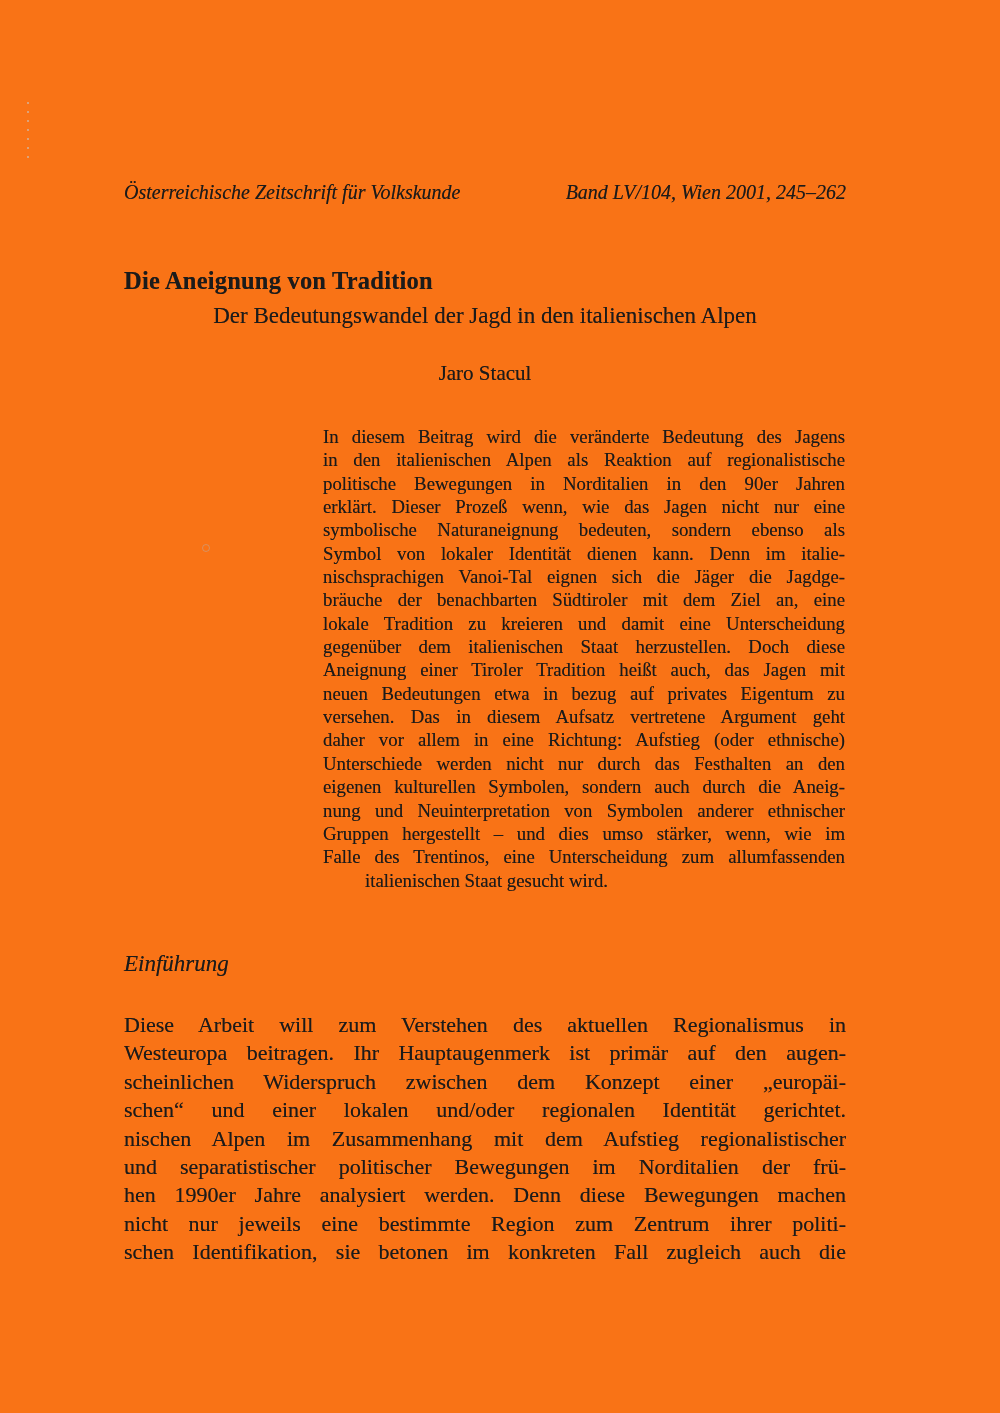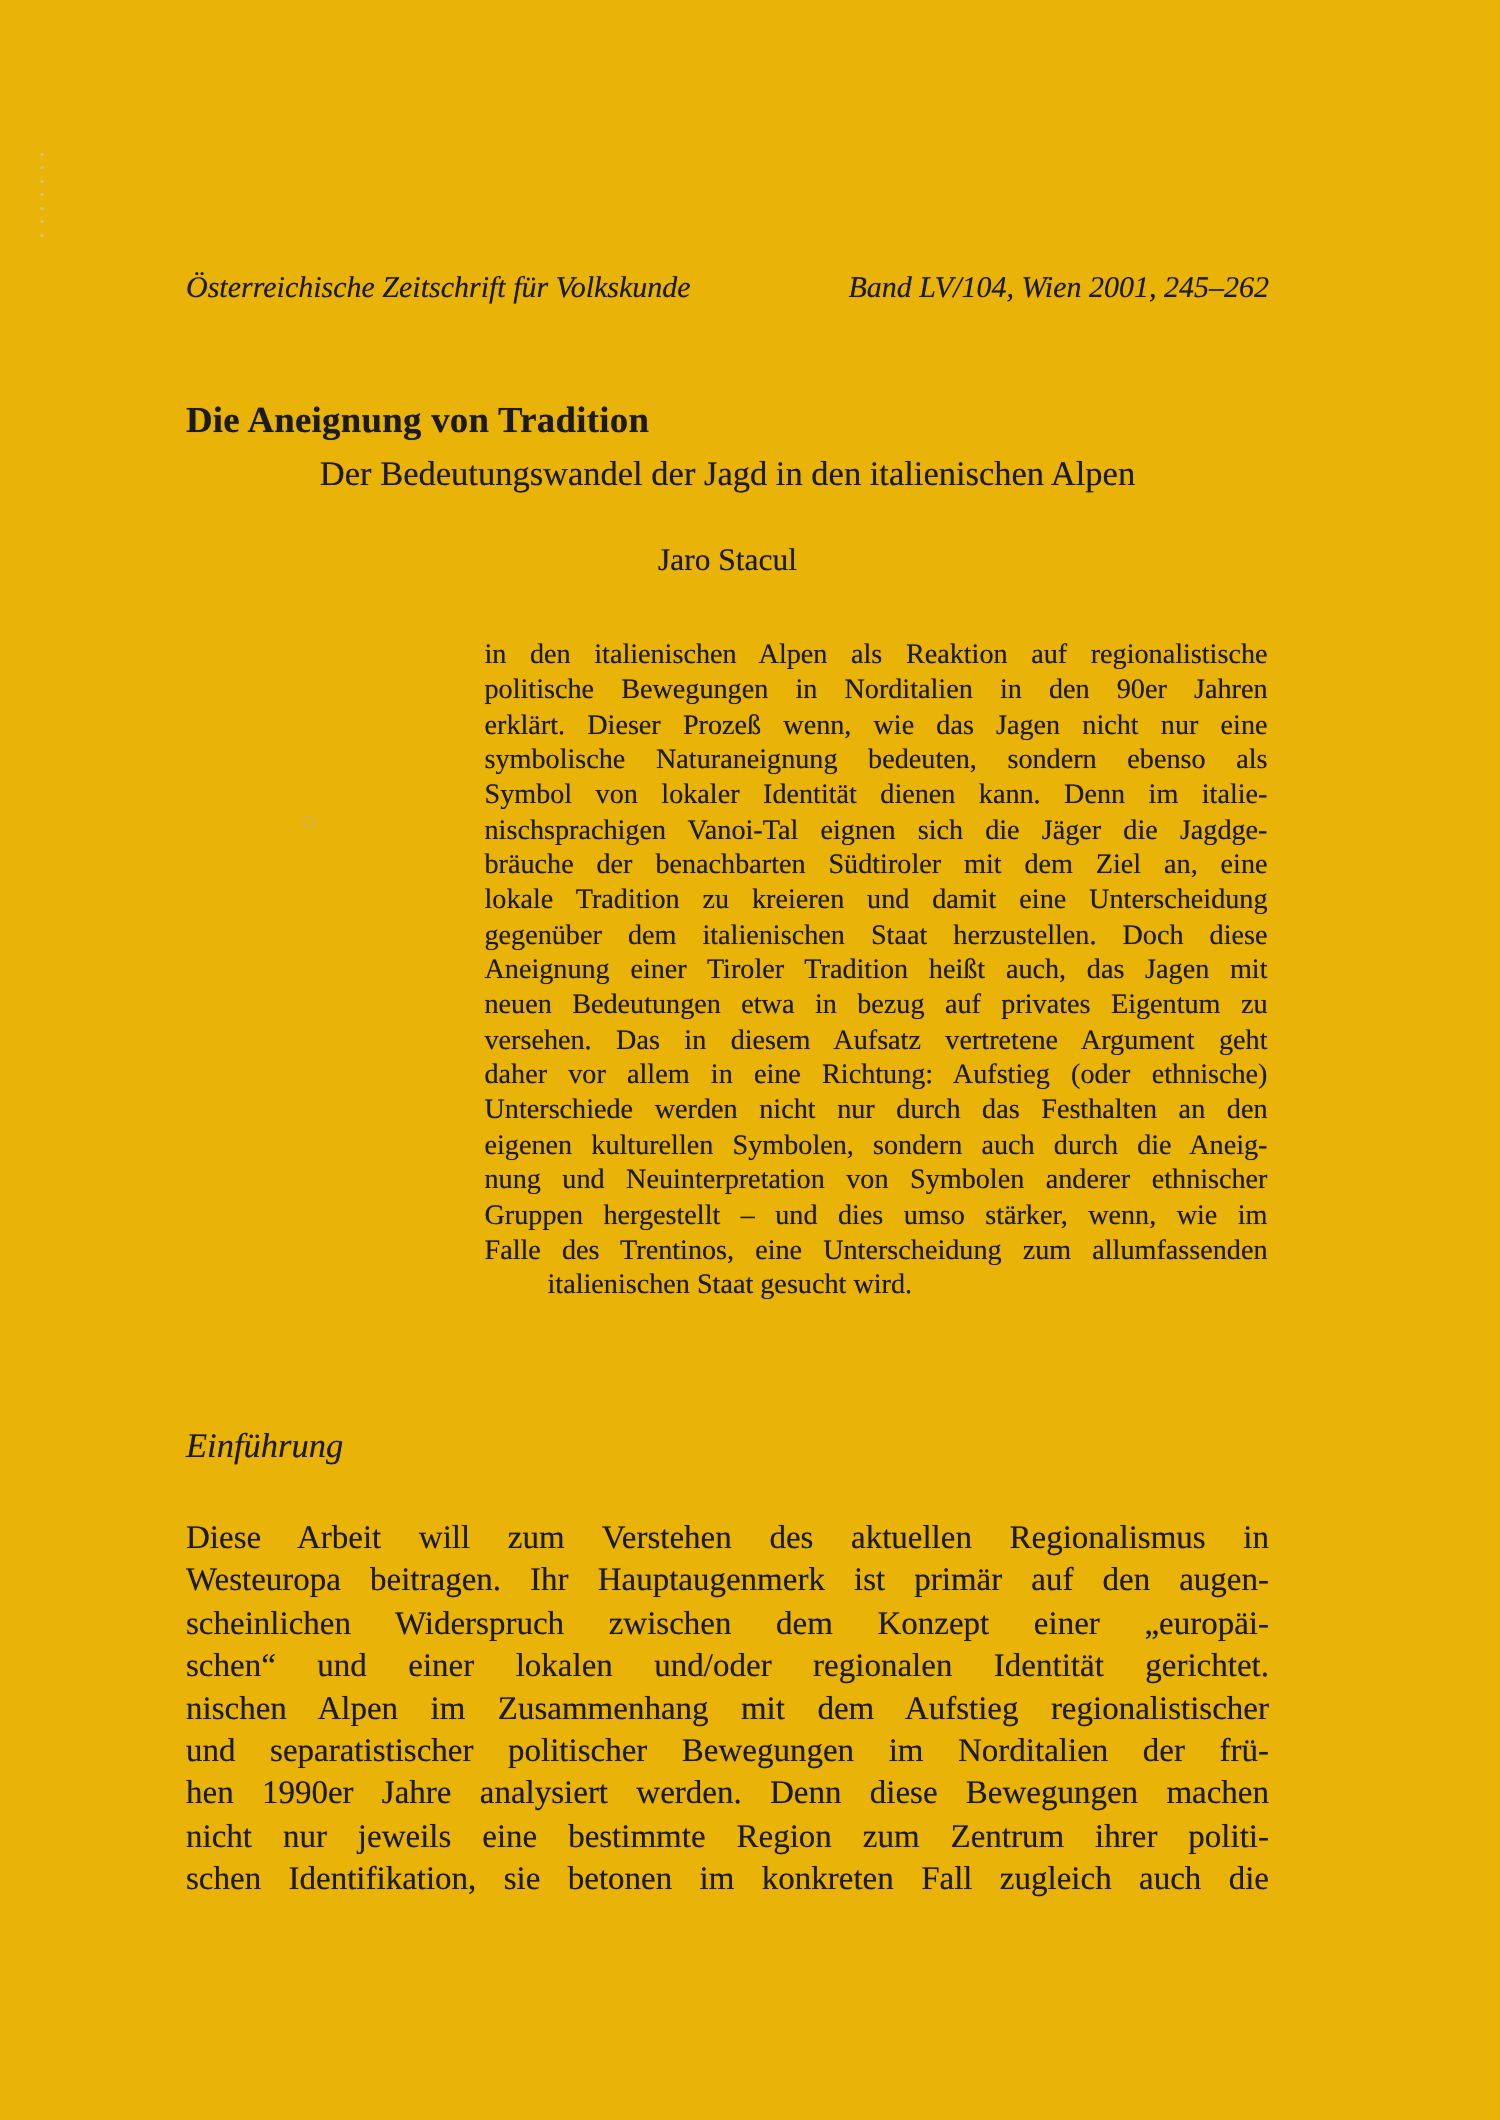--- a/index.html
+++ b/index.html
@@ -4,21 +4,21 @@
 <style>
   html, body {
     margin: 0;
     padding: 0;
     background: #ffffff;
   }
   .page {
     position: relative;
     width: 1000px;
     height: 1413px;
-    background: #eab308;
+    background: #f97316;
     overflow: hidden;
     font-family: "Liberation Serif", "DejaVu Serif", serif;
     color: #1b1b1b;
     text-shadow: 0 0 0.5px rgba(20,20,20,0.55);
   }
 
   
   .artifact-dots {
     position: absolute;
     left: 27px;
@@ -137,20 +137,21 @@
   <div class="journal-header">
     <span>Österreichische Zeitschrift für Volkskunde</span>
     <span>Band LV/104, Wien 2001, 245–262</span>
   </div>
 
   <div class="title">Die Aneignung von Tradition</div>
   <div class="subtitle">Der Bedeutungswandel der Jagd in den italienischen Alpen</div>
   <div class="author">Jaro Stacul</div>
 
   <section class="abstract">
+      <div class="jline">In diesem Beitrag wird die veränderte Bedeutung des Jagens</div>
       <div class="jline">in den italienischen Alpen als Reaktion auf regionalistische</div>
       <div class="jline">politische Bewegungen in Norditalien in den 90er Jahren</div>
       <div class="jline">erklärt. Dieser Prozeß wenn, wie das Jagen nicht nur eine</div>
       <div class="jline">symbolische Naturaneignung bedeuten, sondern ebenso als</div>
       <div class="jline">Symbol von lokaler Identität dienen kann. Denn im italie-</div>
       <div class="jline">nischsprachigen Vanoi-Tal eignen sich die Jäger die Jagdge-</div>
       <div class="jline">bräuche der benachbarten Südtiroler mit dem Ziel an, eine</div>
       <div class="jline">lokale Tradition zu kreieren und damit eine Unterscheidung</div>
       <div class="jline">gegenüber dem italienischen Staat herzustellen. Doch diese</div>
       <div class="jline">Aneignung einer Tiroler Tradition heißt auch, das Jagen mit</div>

